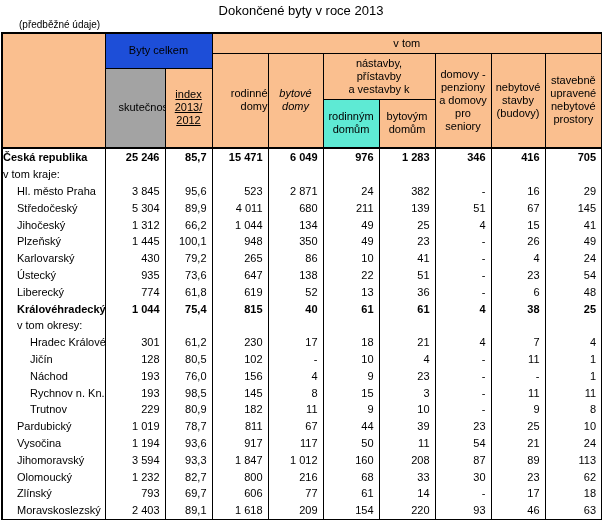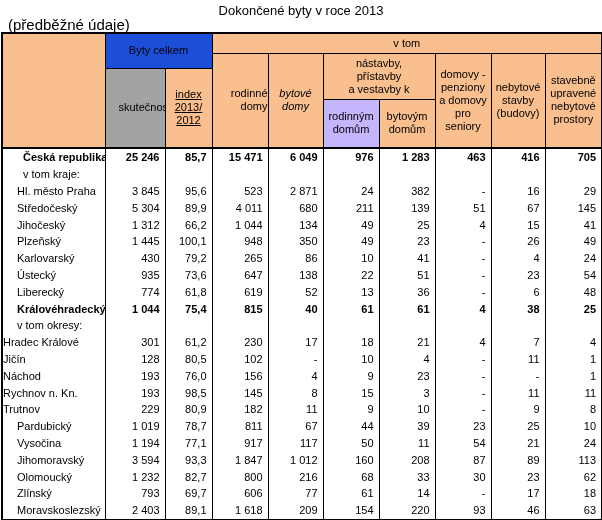--- a/index.html
+++ b/index.html
@@ -11,23 +11,23 @@
     overflow: hidden;
   }
   .title {
     text-align: center;
     font-weight: normal;
     font-size: 13px;
     line-height: 14px;
     padding-top: 4px;
   }
   .subtitle {
-    font-size: 15px;
+    font-size: 10px;
     line-height: 12px;
-    padding-left: 8px;
+    padding-left: 19px;
     margin-top: 1px;
   }
   table.stats {
     border-collapse: collapse;
     table-layout: fixed;
     width: 600px;
     margin-left: 1px;
     margin-top: 1px;
     border: 2px solid #000;
   }
@@ -49,23 +49,23 @@
     border-top: none;
     border-bottom: none;
     font-size: 11px;
     height: 16.8px;
     padding: 0;
     vertical-align: middle;
   }
   tbody tr:first-child td { border-top: 2px solid #000; }
   td.num { text-align: right; padding-right: 5px; white-space: nowrap; }
   td.label { white-space: nowrap; overflow: hidden; }
-  td.i0 { padding-left: 20px; }
+  td.i0 { padding-left: 0; }
   td.i1 { padding-left: 14px; }
-  td.i2 { }
+  td.i2 { padding-left: 27px; }
   .bold { font-weight: bold; }
 </style>
 </head>
 <body>
 
 <div class="title">Dokončené byty v roce 2013</div>
 <div class="subtitle">(předběžné údaje)</div>
 
 <table class="stats">
   <colgroup>
@@ -107,36 +107,36 @@
 nebytové
 prostory</th>
     </tr>
     <tr class="hC">
       <th rowspan="2" class="hd" style="background: #a3a3a3; padding-left: 13px;">skutečnost</th>
       <th rowspan="2" class="hd" style="background: rgb(250, 191, 143); text-decoration: underline;">index
 2013/
 2012</th>
     </tr>
     <tr class="hD">
-      <th class="hd" style="background: #c4b5fd;">rodinným
+      <th class="hd" style="background: #5eead4;">rodinným
 domům</th>
       <th class="hd" style="background: rgb(250, 191, 143);">bytovým
 domům</th>
     </tr>
   </thead>
   <tbody>
       <tr>
         <td class="label i0 bold">Česká republika</td>
         <td class="num bold">25 246</td>
         <td class="num bold">85,7</td>
         <td class="num bold">15 471</td>
         <td class="num bold">6 049</td>
         <td class="num bold">976</td>
         <td class="num bold">1 283</td>
-        <td class="num bold">463</td>
+        <td class="num bold">346</td>
         <td class="num bold">416</td>
         <td class="num bold">705</td>
       </tr>
       <tr>
         <td class="label i0">v tom kraje:</td>
         <td class="num"></td>
         <td class="num"></td>
         <td class="num"></td>
         <td class="num"></td>
         <td class="num"></td>
@@ -321,21 +321,21 @@
         <td class="num">67</td>
         <td class="num">44</td>
         <td class="num">39</td>
         <td class="num">23</td>
         <td class="num">25</td>
         <td class="num">10</td>
       </tr>
       <tr>
         <td class="label i1">Vysočina</td>
         <td class="num">1 194</td>
-        <td class="num">77,1</td>
+        <td class="num">93,6</td>
         <td class="num">917</td>
         <td class="num">117</td>
         <td class="num">50</td>
         <td class="num">11</td>
         <td class="num">54</td>
         <td class="num">21</td>
         <td class="num">24</td>
       </tr>
       <tr>
         <td class="label i1">Jihomoravský</td>

